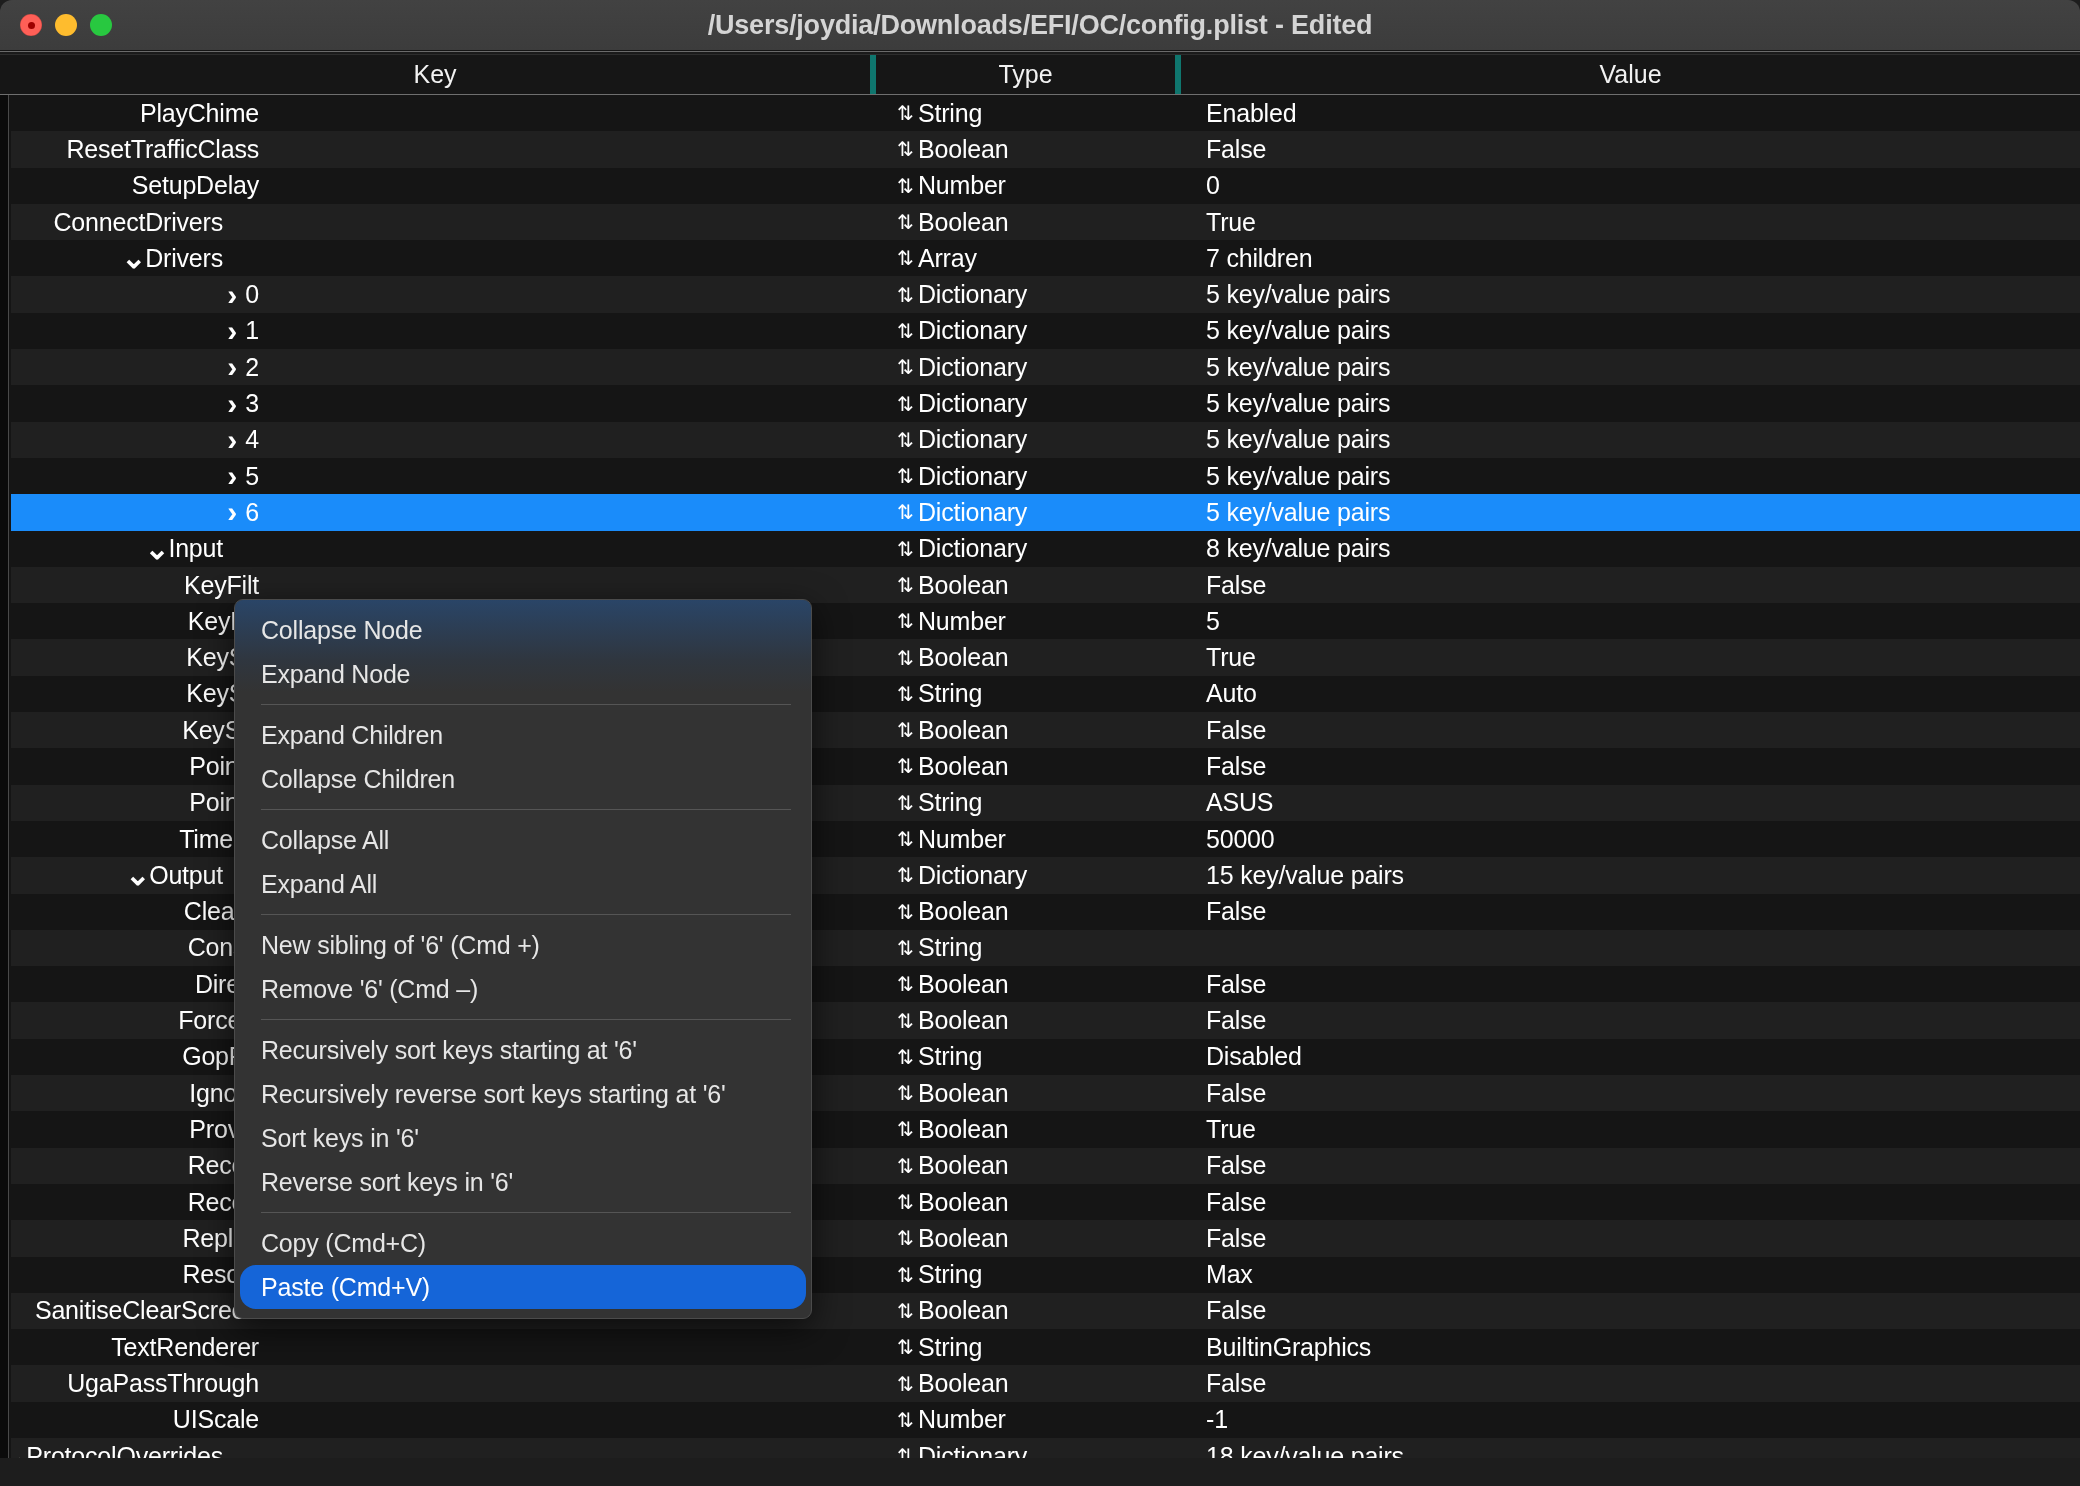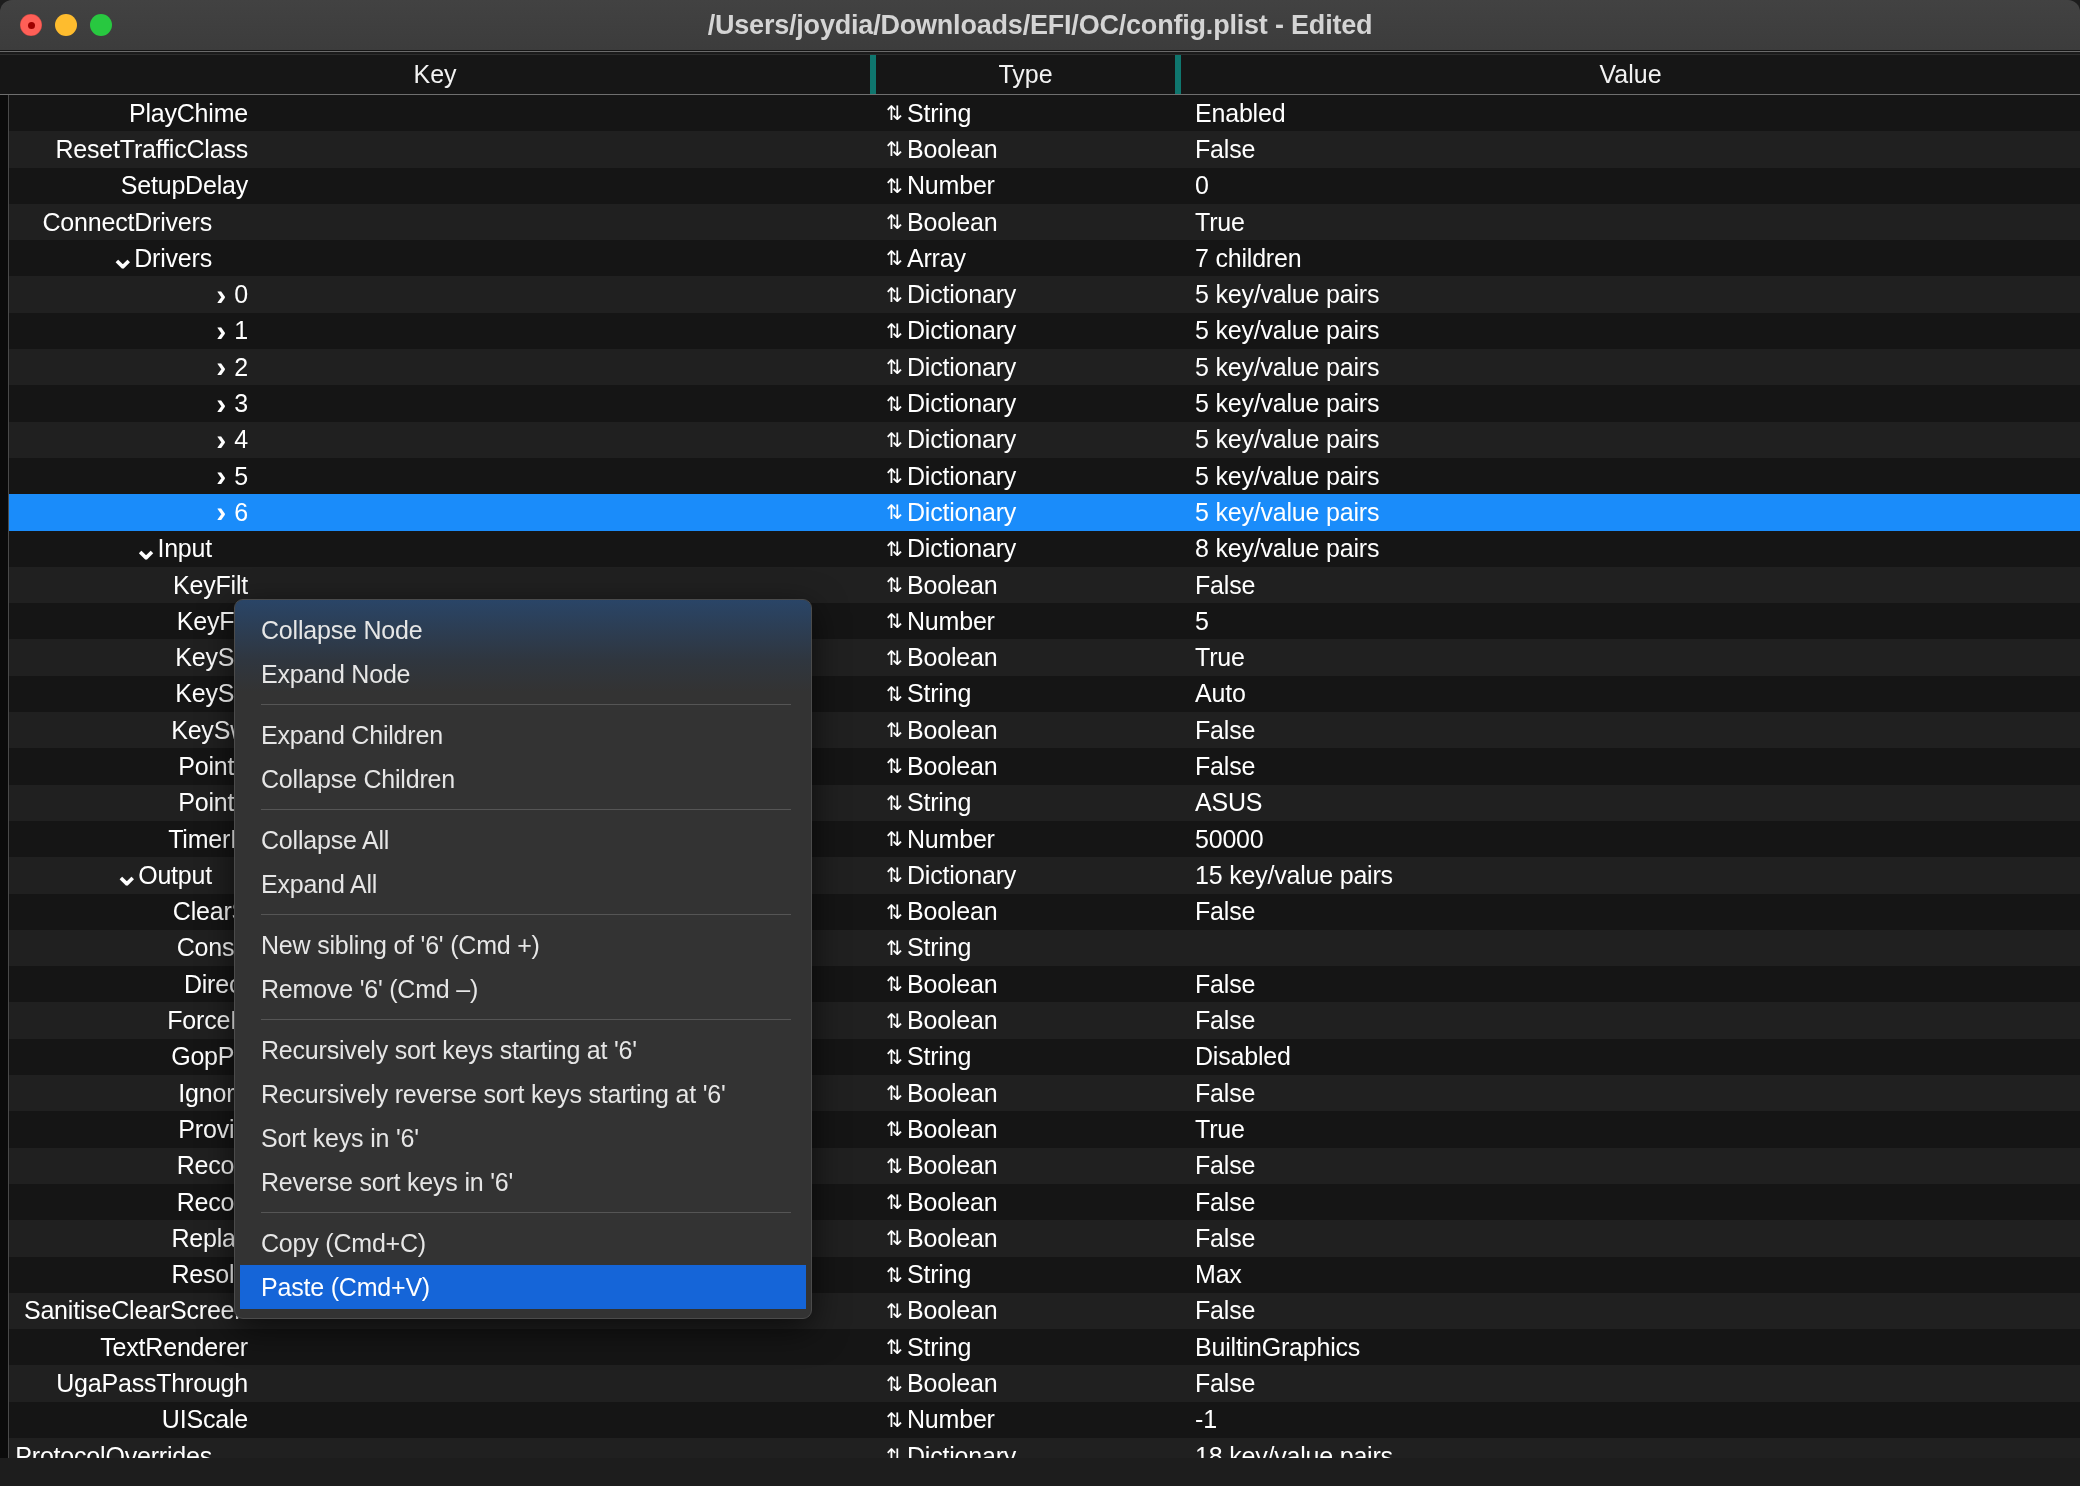--- a/index.html
+++ b/index.html
@@ -88,20 +88,21 @@
   .col-key   { width: 876px; }
   .col-type  { width: 305px; }
   .col-value { flex: 1; }
 
   
   .table-body {
     position: relative;
     height: 1363px;
     overflow: hidden;
     background: #151515;
+    padding-left: 11px;
   }
   .row {
     display: flex;
     height: 36.3px;
     align-items: center;
     position: relative;
   }
   .row.odd  { background: #151515; }
   .row.even { background: #202020; }
   .row.selected { background: #1a8cfa; }
@@ -218,21 +219,21 @@
     color: #e6e6e6;
     font-size: 25px;
     letter-spacing: -0.2px;
     white-space: nowrap;
     z-index: 2;
   }
   .menu-item.highlight {
     background: #1565d8;
     color: #ffffff;
     margin: 0 5px;
-    border-radius: 0;
+    border-radius: 16px;
     padding-left: 21px;
   }
   .menu-sep {
     height: 1px;
     background: #555555;
     margin: 8px 20px 8px 26px;
     position: relative;
     z-index: 2;
   }
 </style>

